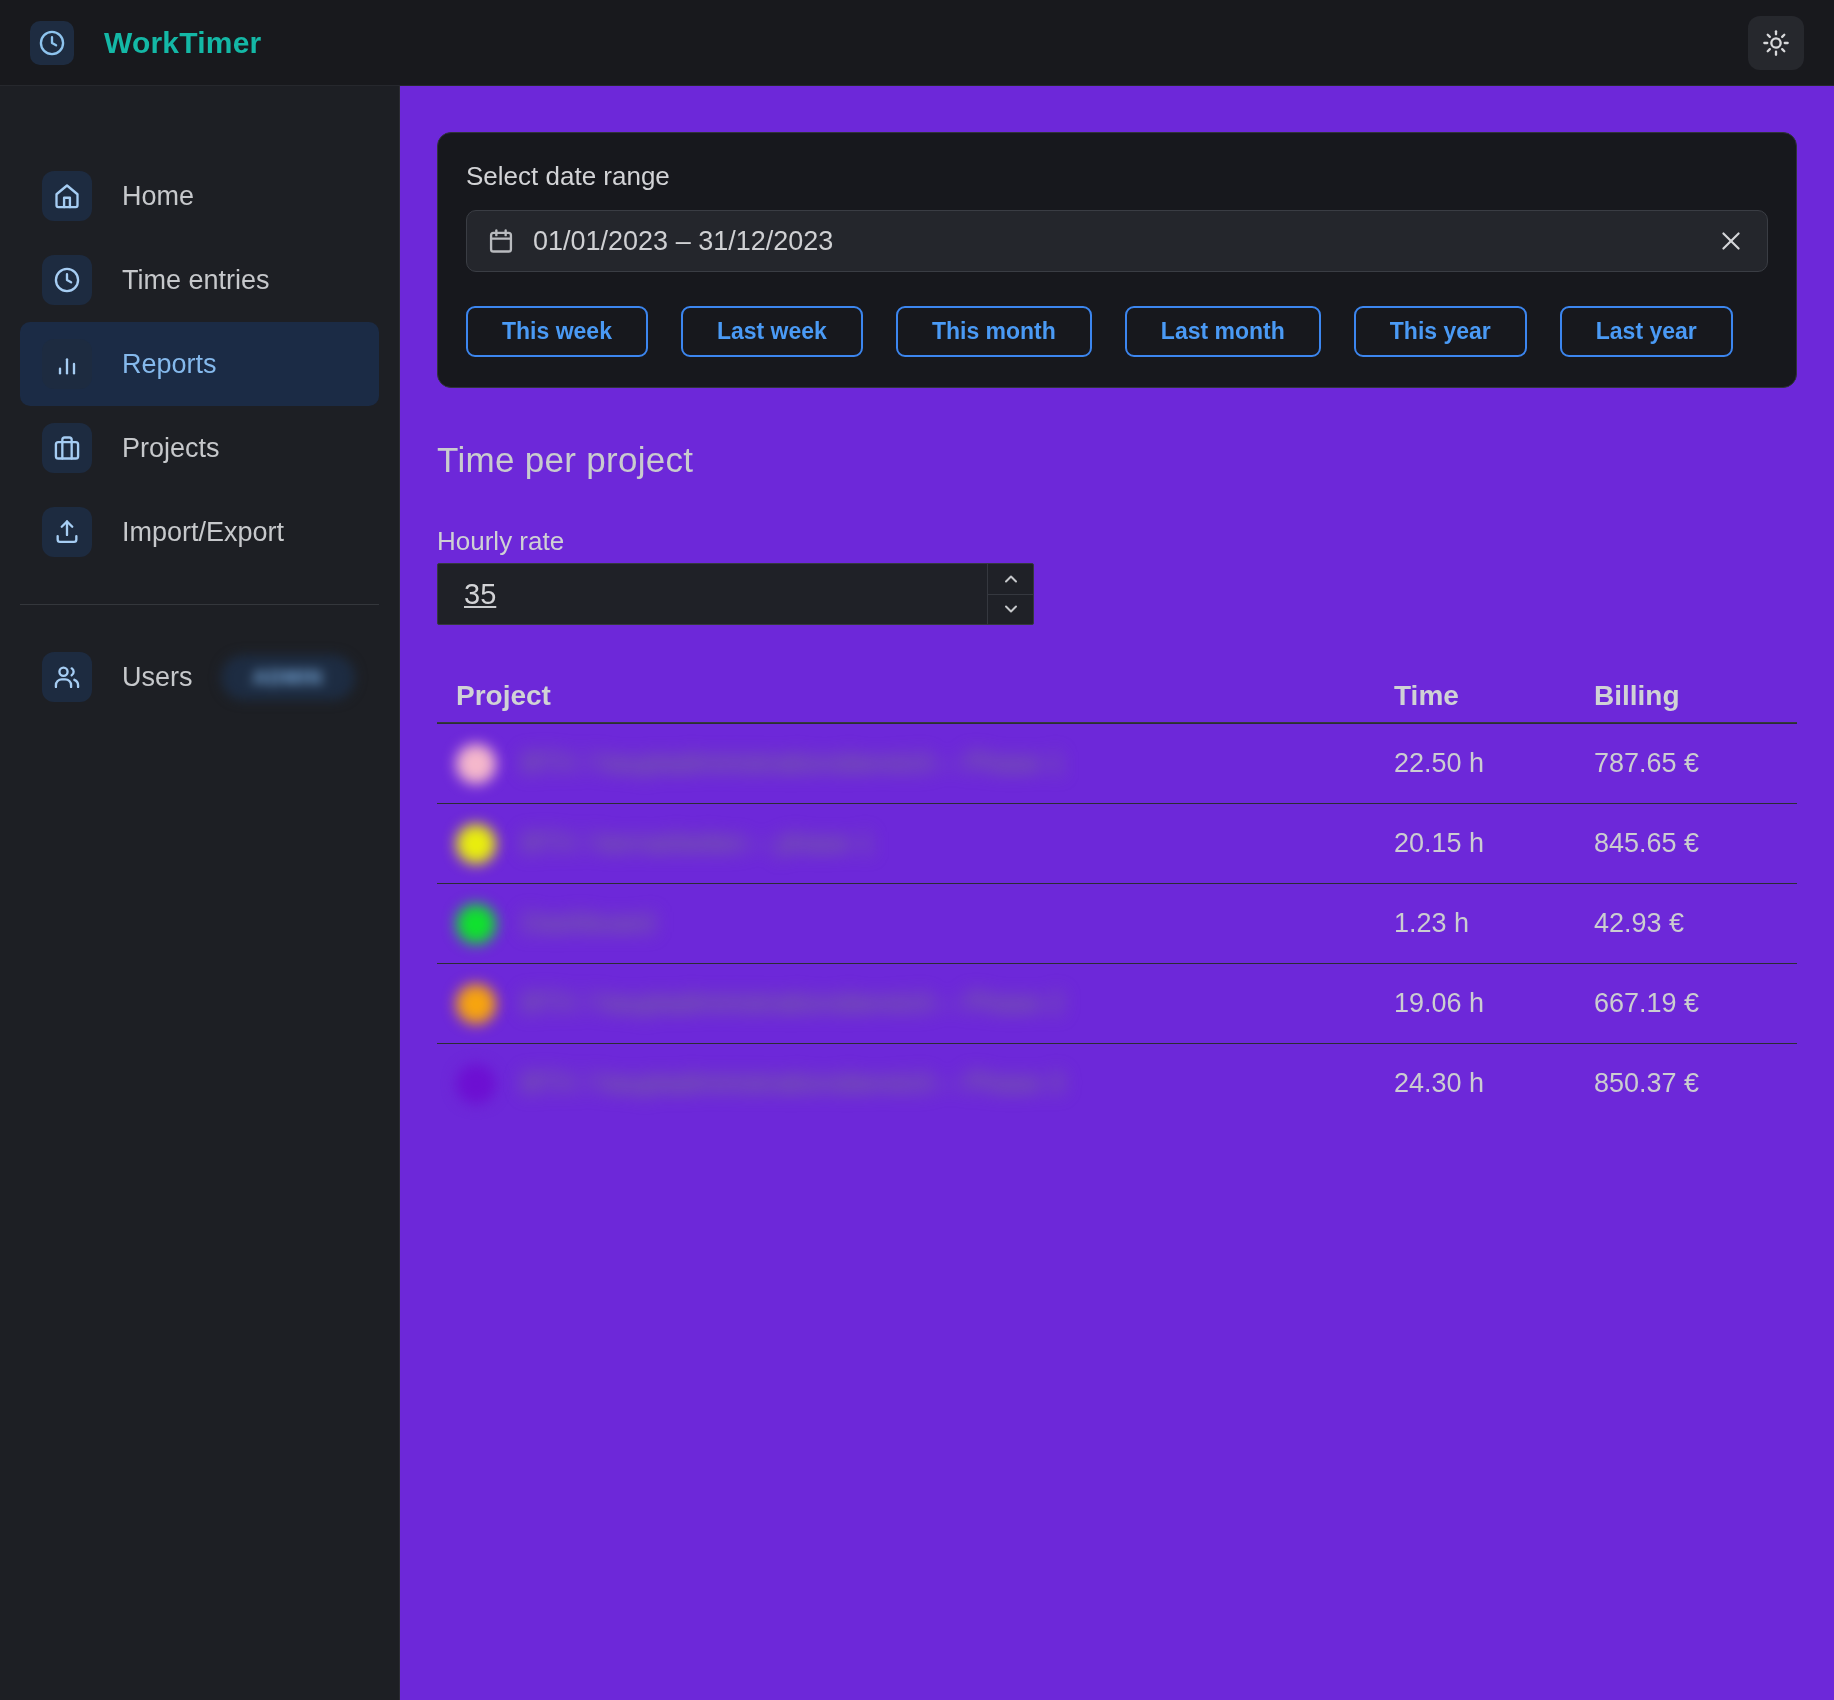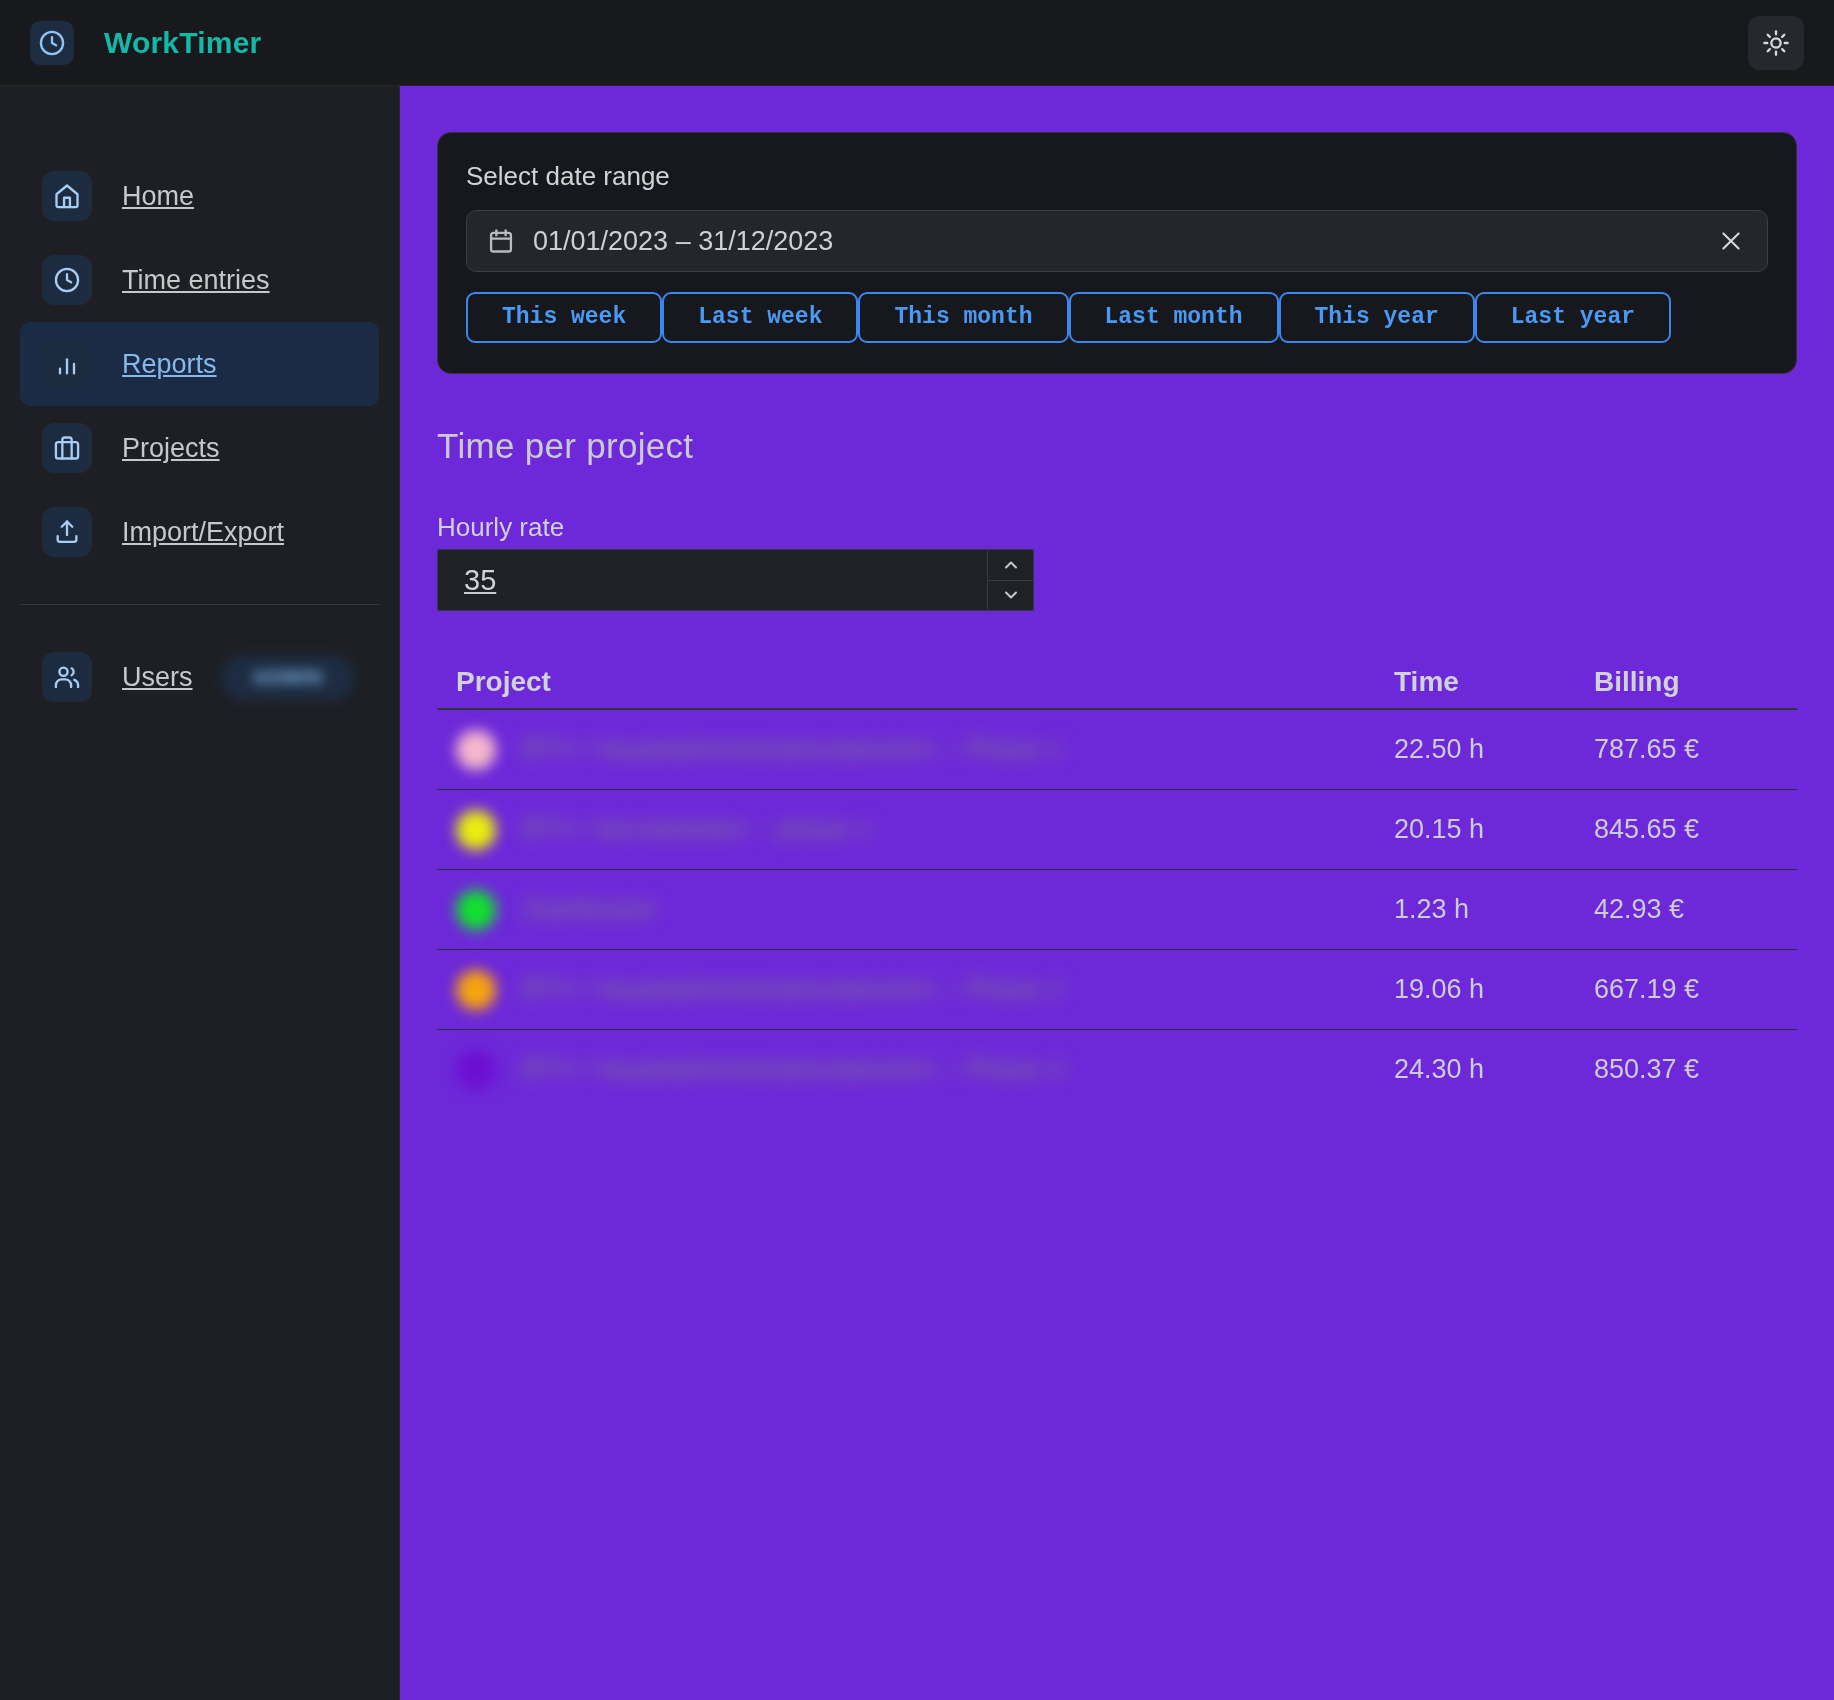--- a/index.html
+++ b/index.html
@@ -51,21 +51,21 @@
     padding: 0 18px 0 22px;
     cursor: pointer;
   }
   .nav-item.active { background: #1b2b45; }
   .icon-tile {
     width: 50px; height: 50px; border-radius: 12px;
     background: #1d2b40; display: flex; align-items: center; justify-content: center;
     flex: 0 0 auto;
   }
   .icon-tile svg { width: 28px; height: 28px; stroke: #a6cdf3; }
-  .nav-label { margin-left: 30px; font-size: 27px; color: #c6c8cb; text-decoration: underline; }
+  .nav-label { margin-left: 30px; font-size: 27px; color: #c6c8cb; }
   .nav-item.active .nav-label { color: #85b9ec; }
 
   .sidebar-divider { height: 1px; background: #34373c; margin: 30px 0; }
 
   .badge-admin {
     margin-left: 28px;
     background: #1d2c42; color: #7fb3e8;
     font-size: 20px; font-weight: 700; letter-spacing: 1px;
     padding: 11px 32px; border-radius: 24px;
     filter: blur(6px);
@@ -96,21 +96,21 @@
     flex: 1; margin-left: 18px;
     background: transparent; border: none; outline: none;
     font-family: inherit; font-size: 27px; color: #cfd0d3;
   }
   .clear-btn {
     width: 44px; height: 44px; border: none; background: transparent; cursor: pointer;
     display: flex; align-items: center; justify-content: center; border-radius: 8px;
   }
   .clear-btn svg { width: 26px; height: 26px; stroke: #d4d5d8; }
 
-  .quick-row { display: flex; margin-top: 20px; font-family: Liberation Mono, monospace; }
+  .quick-row { display: flex; gap: 33px; margin-top: 34px; }
   .quick-btn {
     background: transparent; cursor: pointer;
     border: 2px solid #3c86ef; border-radius: 9px;
     color: #4a9af5; font-family: inherit; font-size: 23px; font-weight: 600;
     padding: 12px 34px; line-height: 1;
     white-space: nowrap;
   }
 
   .section-title { margin-top: 52px; font-size: 35px; font-weight: 400; color: #c9cbce; letter-spacing: .3px; }
 

